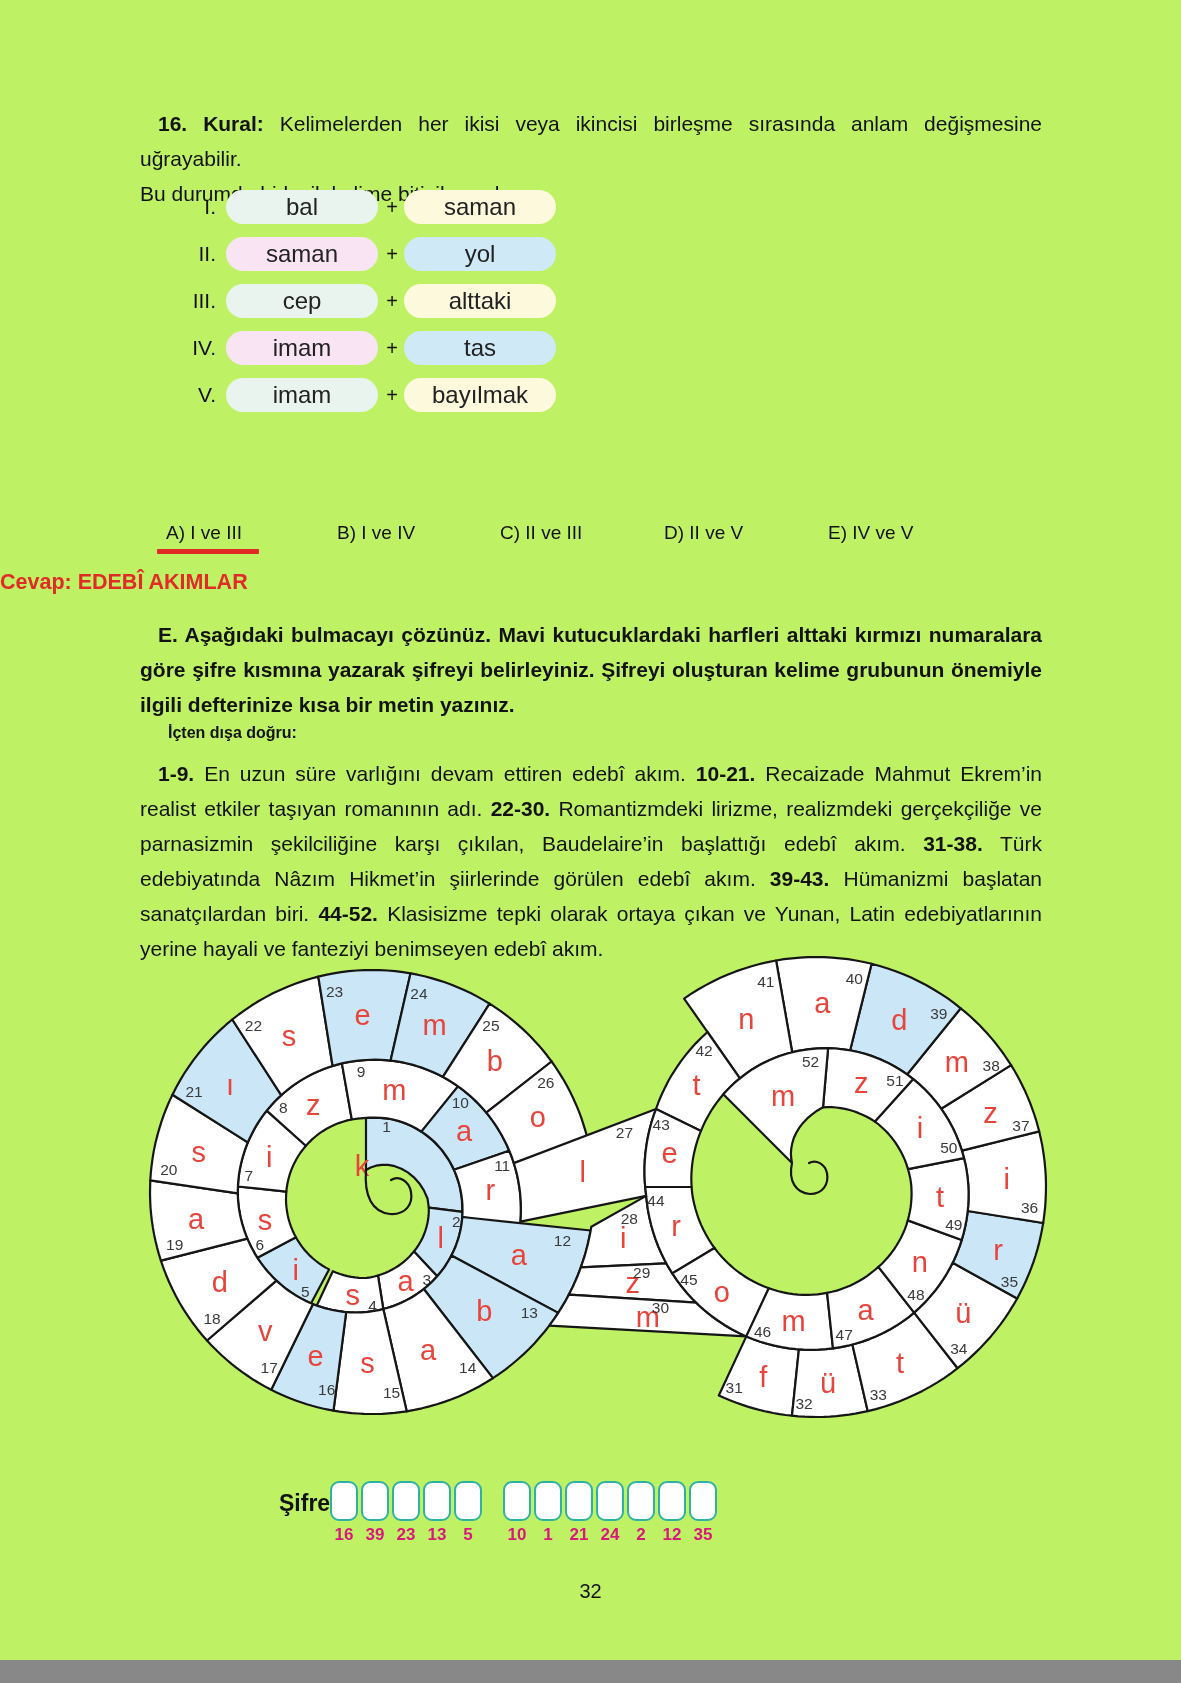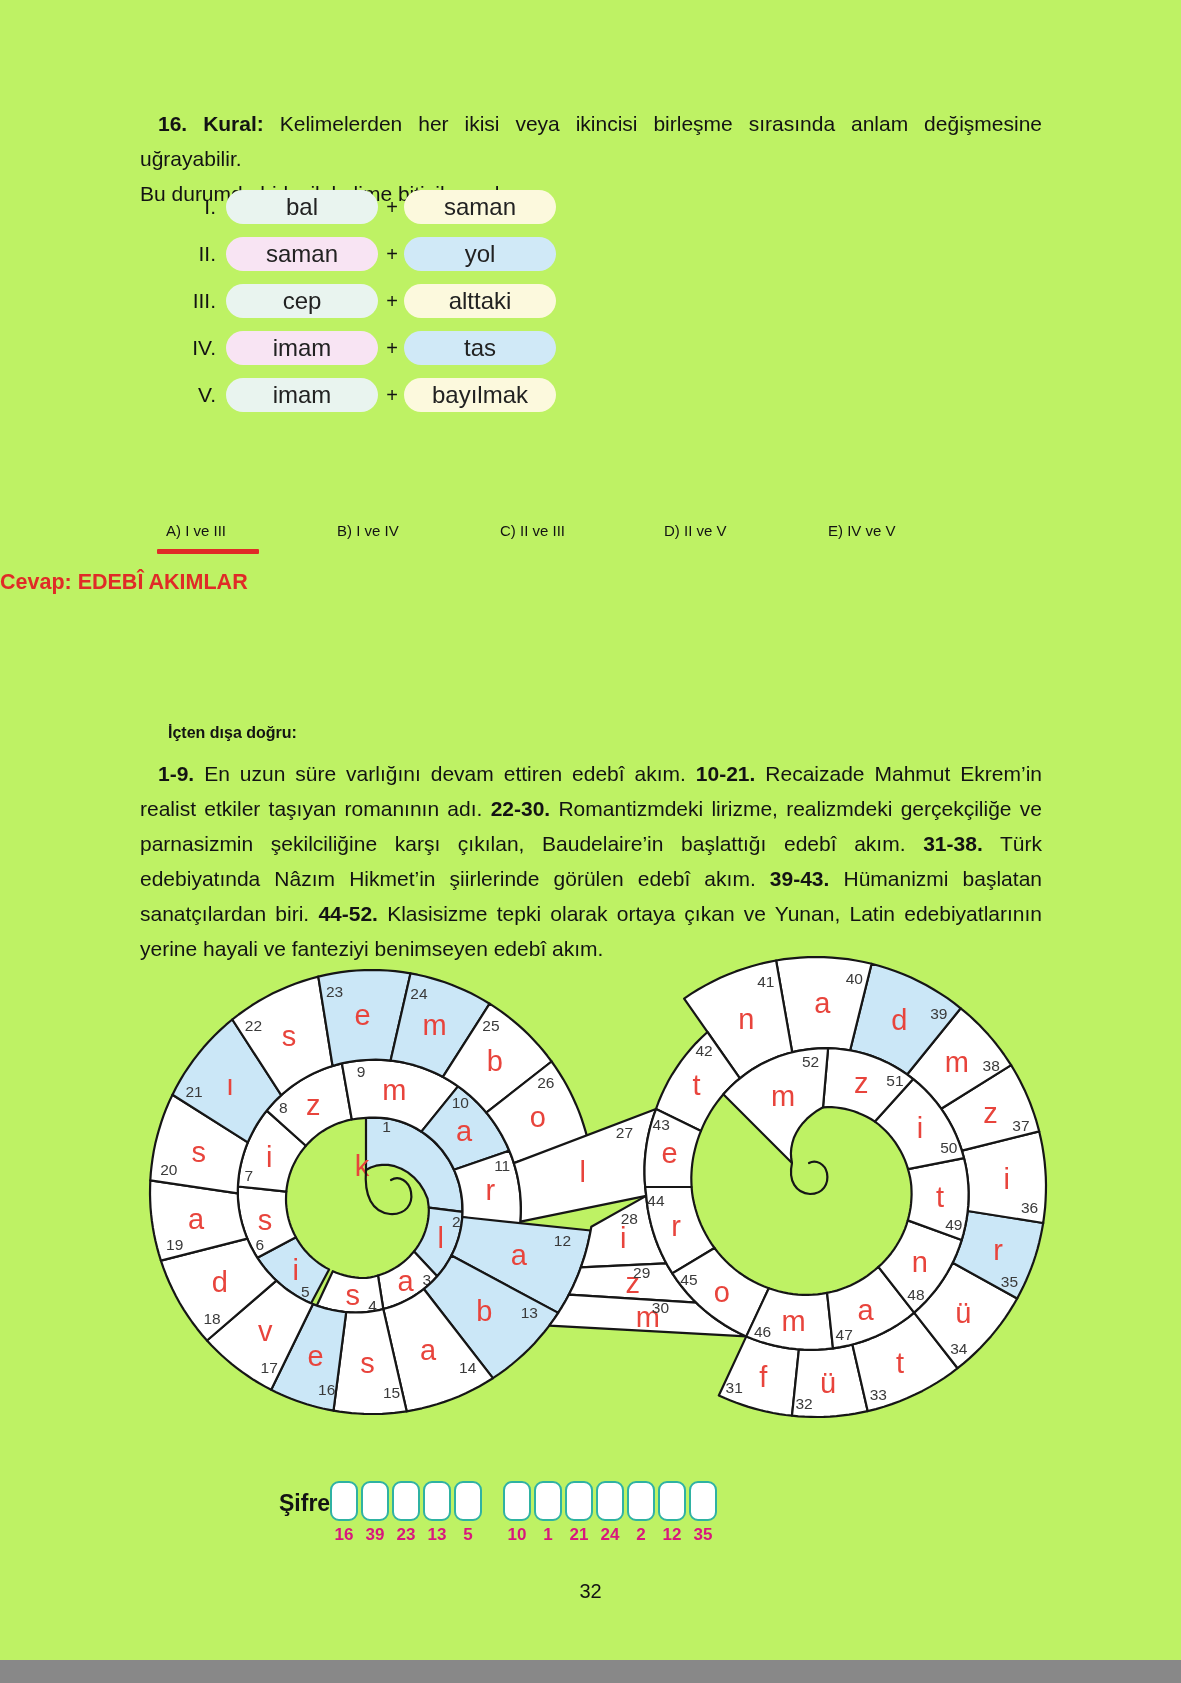--- a/index.html
+++ b/index.html
@@ -7,21 +7,21 @@
         font-family:"Liberation Sans",sans-serif;color:#131313;overflow:hidden;text-decoration:underline;}
   .para{position:absolute;left:140px;width:902px;font-size:21px;line-height:35px;text-align:justify;}
   .para .ind{display:inline-block;width:18px;}
   b{font-weight:bold;}
   
   .pairrow{position:absolute;height:34px;}
   .numeral{position:absolute;width:76px;text-align:right;font-size:21px;line-height:34px;}
   .pill{position:absolute;width:152px;height:34px;border-radius:17px;text-align:center;
         font-size:24px;line-height:34px;color:#222;}
   .plus{position:absolute;width:22px;text-align:center;font-size:20px;line-height:34px;}
-  .opt{position:absolute;font-size:15px;white-space:nowrap;}
+  .opt{position:absolute;font-size:19px;white-space:nowrap;}
   #answer-underline{position:absolute;height:5px;border-radius:1px;}
   #cevap{position:absolute;left:0;width:100%;text-align:left;font-size:21.5px;font-weight:bold;}
   #icten{position:absolute;left:168px;font-size:16px;font-weight:bold;}
   #puzzle-svg{position:absolute;left:0;top:0;}
   
   #sifre-label{position:absolute;font-size:23px;font-weight:bold;}
   .boxgroup{position:absolute;display:flex;gap:3px;}
   .cbox{width:28px;height:40px;border:2.5px solid;border-radius:9px;background:#fff;box-sizing:border-box;}
   .numgroup{position:absolute;display:flex;gap:3px;}
   .cnum{width:28px;text-align:center;font-size:17px;font-weight:bold;}
@@ -72,20 +72,21 @@
       <span class="opt" style="left: 166px; top: 522px;">A)  I ve III</span>
       <span class="opt" style="left: 337px; top: 522px;">B)  I ve IV</span>
       <span class="opt" style="left: 500px; top: 522px;">C)  II ve III</span>
       <span class="opt" style="left: 664px; top: 522px;">D)  II ve V</span>
       <span class="opt" style="left: 828px; top: 522px;">E)  IV ve V</span>
     </div>
   <div id="answer-underline" style="left: 157px; top: 549px; width: 102px; background: rgb(224, 43, 39);"></div>
 
   <div id="cevap" style="top: 570px; color: rgb(224, 43, 39);">Cevap: EDEBÎ AKIMLAR</div>
 
+  <div class="para" style="top:617px;font-weight:bold;" id="secE"><span class="ind"></span>E.  Aşağıdaki bulmacayı çözünüz. Mavi kutucuklardaki harfleri alttaki kırmızı numaralara göre şifre kısmına yazarak şifreyi belirleyiniz. Şifreyi oluşturan kelime grubunun önemiyle ilgili defterinize kısa bir metin yazınız.</div>
   <div id="icten" style="top:724px;">İçten dışa doğru:</div>
   <div class="para" style="top:756px;" id="clues"><span class="ind"></span><b>1-9.</b> En uzun süre varlığını devam ettiren edebî akım. <b>10-21.</b> Recaizade Mahmut Ekrem’in realist etkiler taşıyan romanının adı. <b>22-30.</b> Romantizmdeki lirizme, realizmdeki gerçekçiliğe ve parnasizmin şekilciliğine karşı çıkılan, Baudelaire’in başlattığı edebî akım. <b>31-38.</b> Türk edebiyatında Nâzım Hikmet’in şiirlerinde görülen edebî akım. <b>39-43.</b> Hümanizmi başlatan sanatçılardan biri. <b>44-52.</b> Klasisizme tepki olarak ortaya çıkan ve Yunan, Latin edebiyatlarının yerine hayali ve fanteziyi benimseyen edebî akım.</div>
 
   <svg id="puzzle-svg" width="1181" height="1683" viewBox="0 0 1181 1683">
       <path d="M366.0,1170.0L370.6,1167.5L376.0,1165.7L381.9,1164.8L388.2,1164.9L394.8,1166.2L401.4,1168.7L407.8,1172.4L413.9,1177.3L419.4,1183.4L424.0,1190.6L427.6,1198.8L428.8,1207.7L462.5,1211.9L461.8,1198.2L459.4,1184.9L455.1,1172.3L449.2,1160.6L441.8,1150.0L433.1,1140.7L423.2,1132.8L412.5,1126.5L401.2,1121.8L389.5,1118.8L377.7,1117.6L366.0,1118.0Z" fill="#cbe7f7" stroke="#161616" stroke-width="2.2" stroke-linejoin="round"></path>
       <text x="362" y="1166" text-anchor="middle" dominant-baseline="central" font-size="29" fill="#e8443c" font-family="&quot;Liberation Sans&quot;,sans-serif">k</text>
       <text x="386.49377930056056" y="1126.2018619074754" text-anchor="middle" dominant-baseline="central" font-size="15.5" fill="#3a3a3a" font-family="&quot;Liberation Sans&quot;,sans-serif">1</text>
       <path d="M428.8,1207.7L428.8,1211.5L428.6,1215.2L428.2,1219.0L427.5,1222.8L426.6,1226.6L425.5,1230.3L424.2,1234.0L422.6,1237.7L420.8,1241.3L418.7,1244.8L416.5,1248.2L414.0,1251.5L437.2,1276.3L441.1,1271.6L444.6,1266.8L447.9,1261.7L450.9,1256.5L453.5,1251.2L455.8,1245.8L457.8,1240.2L459.4,1234.6L460.7,1229.0L461.6,1223.3L462.3,1217.5L462.5,1211.9Z" fill="#cbe7f7" stroke="#161616" stroke-width="2.2" stroke-linejoin="round"></path>
       <text x="440.66634672698524" y="1238.044403878174" text-anchor="middle" dominant-baseline="central" font-size="29" fill="#e8443c" font-family="&quot;Liberation Sans&quot;,sans-serif">l</text>
       <text x="456.4119518449551" y="1221.539165146088" text-anchor="middle" dominant-baseline="central" font-size="15.5" fill="#3a3a3a" font-family="&quot;Liberation Sans&quot;,sans-serif">2</text>

